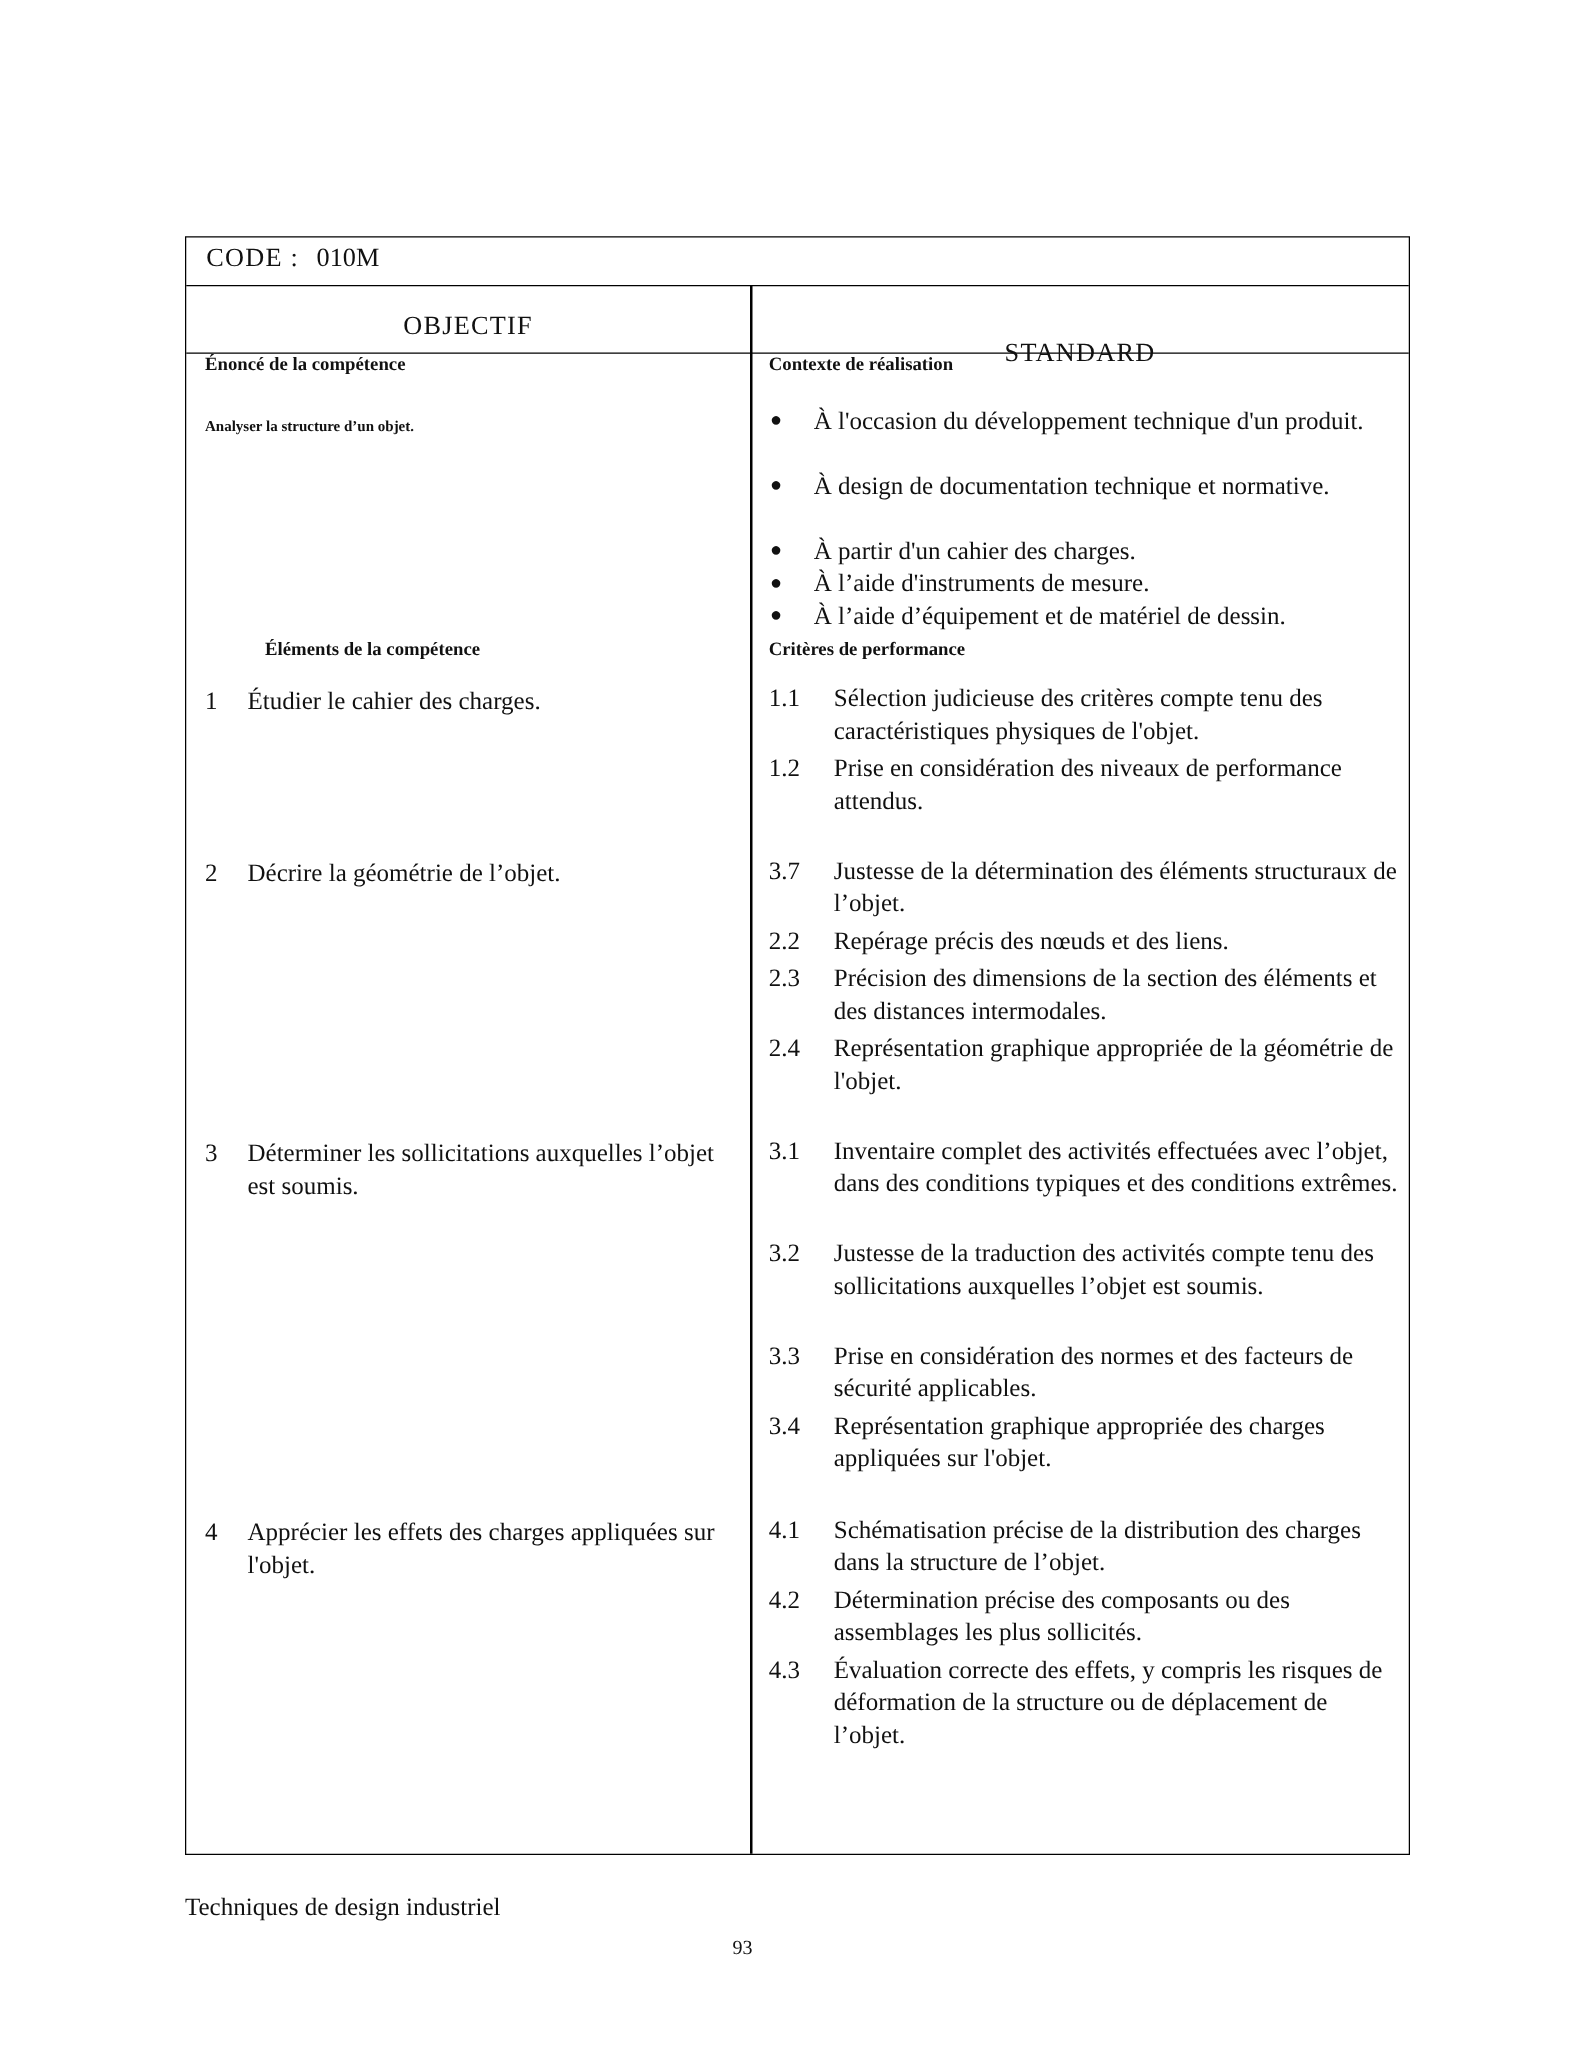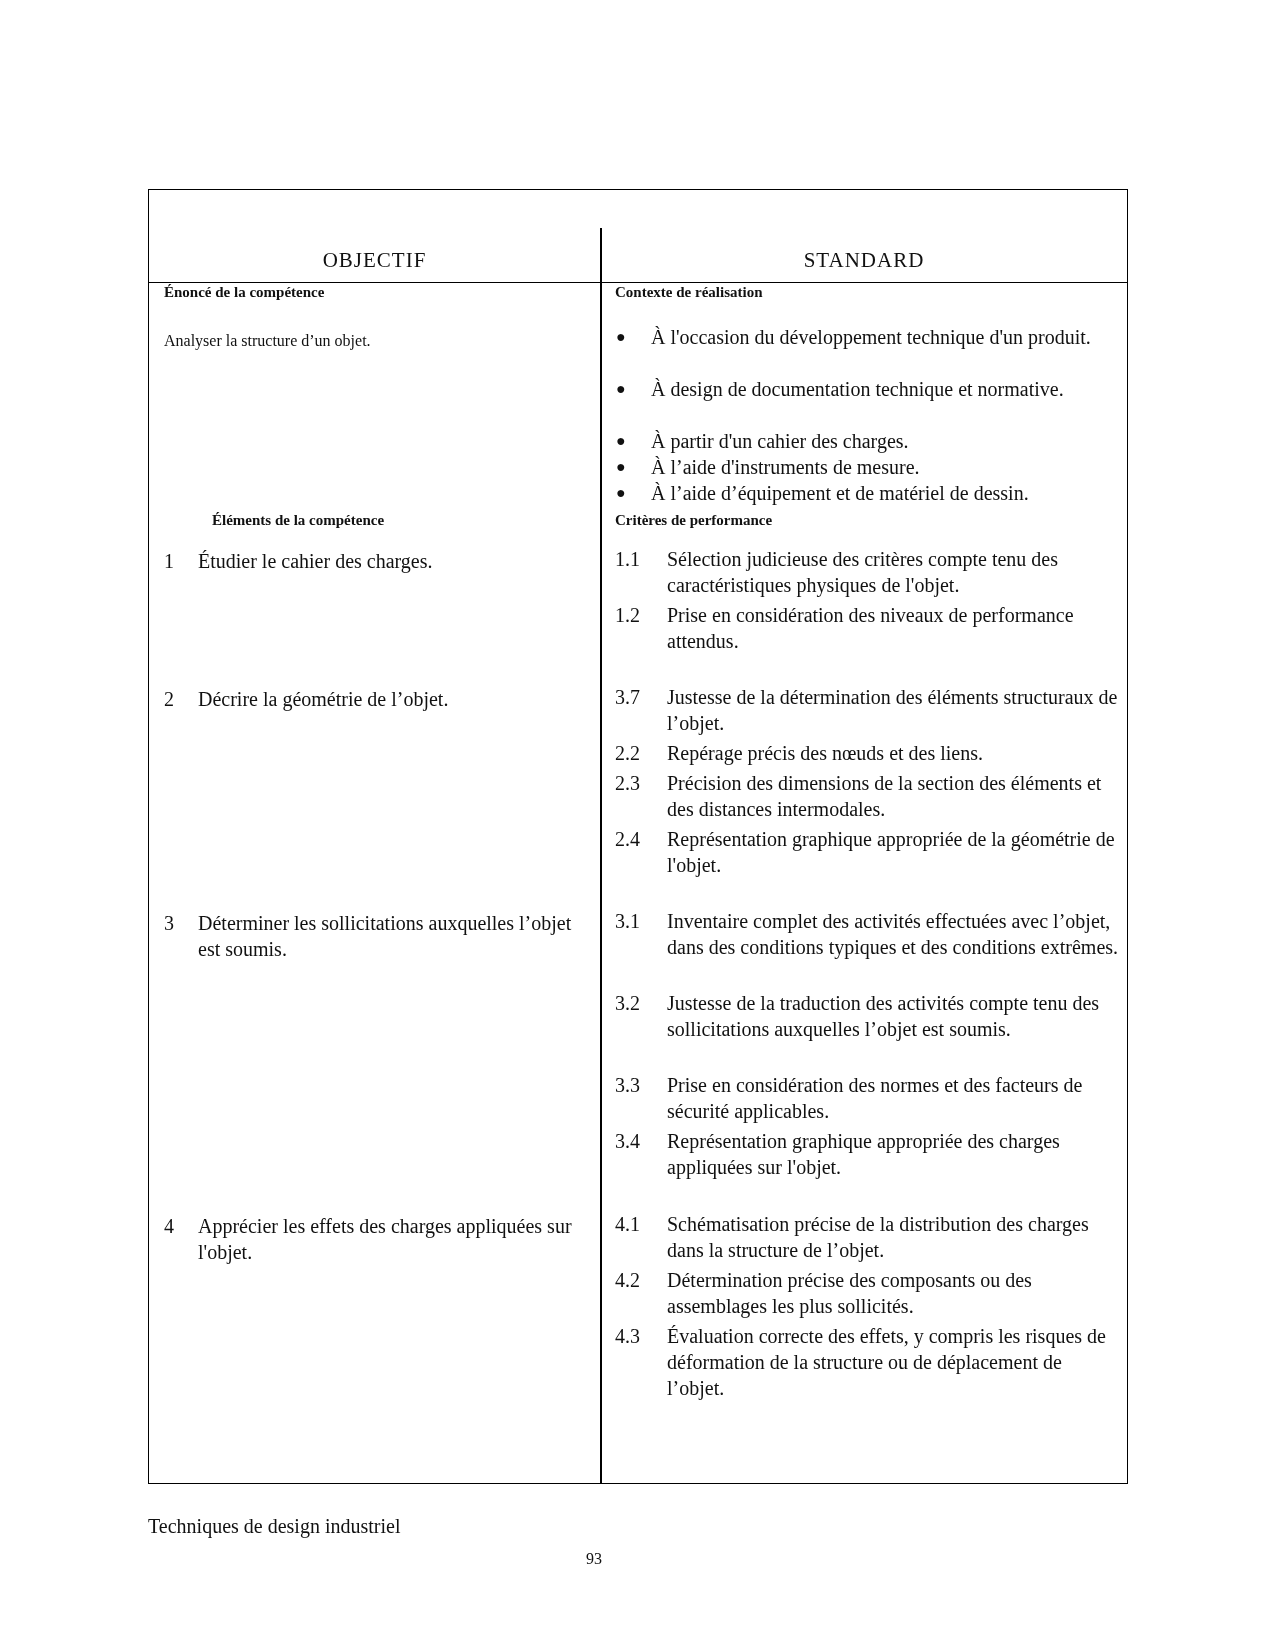--- a/index.html
+++ b/index.html
@@ -13,29 +13,29 @@
               border-bottom: 1.5px solid #000; }
   .code-text { position: absolute; left: 16px; top: 4px; font-size: 21px; letter-spacing: 1px; }
   .code-text .val { margin-left: 14px; letter-spacing: 0; }
 
   .head-row { position: absolute; left: 0; top: 38px; right: 0; height: 54px;
               border-bottom: 1.5px solid #000; }
   .divider { position: absolute; left: 451px; top: 38px; bottom: 0; width: 0;
              border-left: 2px solid #000; }
   .head-cell { position: absolute; top: 20px; font-size: 21px; letter-spacing: 1px; text-align: center; }
   .head-left { left: 0; width: 451px; }
-  .head-right { left: 452px; right: 0; }
+  .head-right { left: 452px; right: 0; margin-top: 22px; }
 
   .col { position: absolute; top: 92px; bottom: 0; }
   .col-left { left: 0; width: 451px; }
   .col-right { left: 453px; right: 0; }
 
   .abs { position: absolute; }
   .h-bold { font-weight: bold; font-size: 15px; }
-  .txt { font-size: 16px; line-height: 26px; }
+  .txt { font-size: 12px; line-height: 26px; font-weight: bold; }
 
   .bullet-item { position: absolute; left: 0; right: 6px; font-size: 20px; line-height: 26px; }
   .bullet-dot { position: absolute; left: 14px; top: 0; font-size: 16px; }
   .bullet-text { position: absolute; left: 49px; right: 0; }
 
   .elem { position: absolute; left: 15px; right: 10px; font-size: 20px; line-height: 26px; }
   .elem-num { position: absolute; left: 0; top: 0; }
   .elem-text { position: absolute; left: 34px; right: 0; }
 
   .crit { position: absolute; left: 13px; right: 6px; font-size: 20px; line-height: 26px; }
@@ -44,20 +44,25 @@
 
   .footer-left { position: absolute; left: 148px; top: 1515px; font-size: 20px; }
   .footer-page { position: absolute; left: 586px; top: 1550px; font-size: 16px; }
 </style>
 </head>
 <body>
 
 <div class="page">
   <div class="tbl">
 
+    <div class="code-row">
+      <div class="code-text">
+        <span>CODE :</span><span class="val">010M</span>
+      </div>
+    </div>
 
     <div class="head-row">
       <div class="head-cell head-left">OBJECTIF</div>
       <div class="head-cell head-right">STANDARD</div>
     </div>
 
     <div class="divider"></div>
 
     <div class="col col-left">
       <div class="abs h-bold" style="left:15px; top:2px;">Énoncé de la compétence</div>

